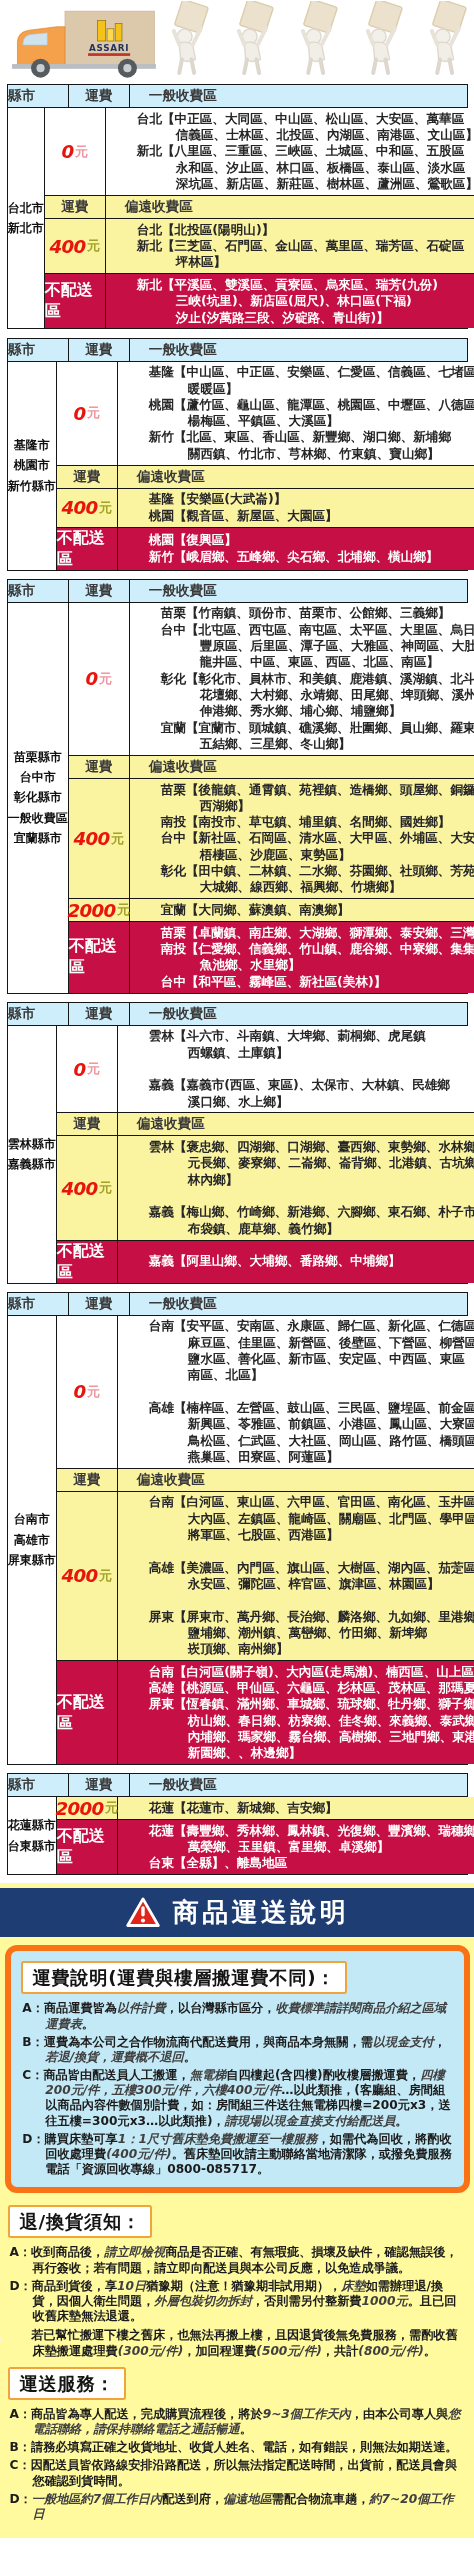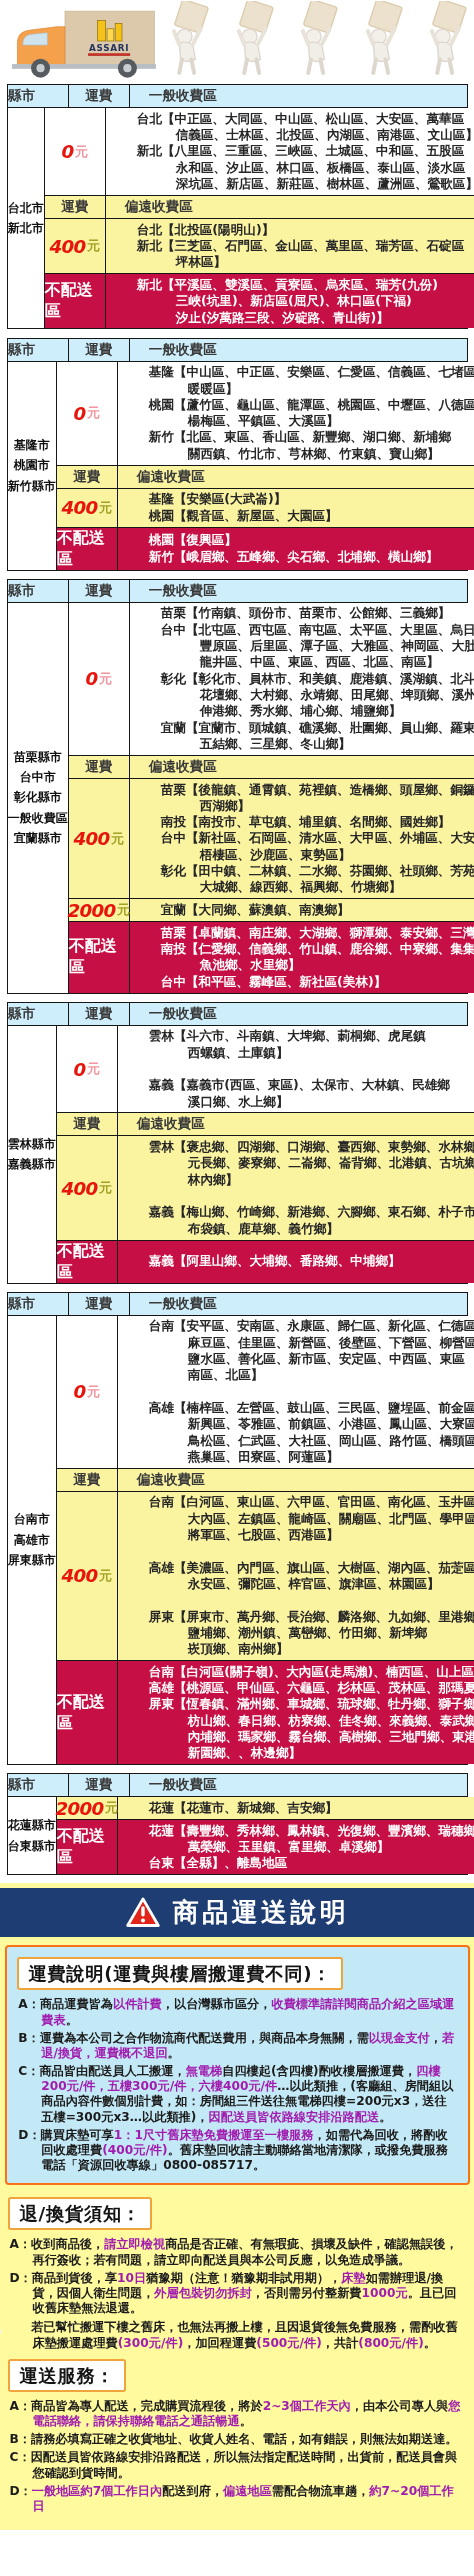--- a/index.html
+++ b/index.html
@@ -44,27 +44,27 @@
   .amt{color:#e8150c;font-size:18.3px;font-weight:bold;font-style:italic;letter-spacing:-0.7px;}
   .unit{font-size:13px;font-weight:bold;margin-left:1.4px;}
   .row.white .unit{color:#ef96a0;}
   .row.yellow .unit{color:#a3a328;}
   .nolabel{color:#fff;font-size:16px;font-weight:bold;}
 
   
   .yellowwrap{background:#fffa9e;padding:4.1px 0 9.5px 0;margin-top:6.8px;}
   .banner{background:#1e3d72;height:49px;display:flex;align-items:center;justify-content:center;gap:13px;}
   .banner .btxt{color:#fff;font-size:26px;font-weight:bold;letter-spacing:3.4px;}
-  .bluebox{margin:8.1px 5.4px 11px 5.4px;background:#c3e9f6;border:2px solid #f97316;border-radius:4px;padding:9.5px 6.8px 6.8px 6.8px;}
+  .bluebox{margin:8.1px 5.4px 11px 5.4px;background:#c3e9f6;border:6px solid #f97316;border-radius:12px;padding:9.5px 6.8px 6.8px 6.8px;}
   .tbox{display:inline-block;background:#fff;border:2px solid #f0a43c;border-radius:2.7px;padding:2px 9.5px;font-size:18.3px;font-weight:bold;color:#141414;margin:1.4px 0 5.4px 2.7px;letter-spacing:0.7px;}
   .ysec{margin:2.7px 5.4px 6.8px 5.4px;}
   .item{margin:1.4px 4.1px 2.7px 4.1px;padding-left:23px;text-indent:-23px;font-size:12.2px;line-height:15.3px;font-weight:bold;color:#1c1c1c;}
   .item .lbl{color:#1c1c1c;}
   .seg{color:#1c1c1c;}
-  .seg.r{color:#a21caf;}
+  .seg.r{color:#404040;font-style:italic;}
   .witem .wicon{display:inline-block;width:16.3px;height:15px;vertical-align:-2.7px;margin-right:5.4px;}
 </style>
 </head>
 <body>
 
 <div class="page">
 
   <svg width="0" height="0" style="position:absolute" aria-hidden="true">
     <defs>
       <g id="worker">
@@ -481,42 +481,42 @@
         <circle cx="30" cy="41" r="3.6" fill="#fff"></circle>
       </svg>
       <span class="btxt">商品運送說明</span>
     </div>
 
     <div class="bluebox">
       <div class="tbox">運費說明(運費與樓層搬運費不同)：</div>
       <div id="shipping-items">
           <div class="item"><span class="lbl">A：</span><span class="seg">商品運費皆為</span><span class="seg r">以件計費</span><span class="seg">，以台灣縣市區分，</span><span class="seg r">收費標準請詳閱商品介紹之區域運費表</span><span class="seg">。</span></div>
           <div class="item"><span class="lbl">B：</span><span class="seg">運費為本公司之合作物流商代配送費用，與商品本身無關，需</span><span class="seg r">以現金支付</span><span class="seg">，</span><span class="seg r">若退/換貨，運費概不退回</span><span class="seg">。</span></div>
-          <div class="item"><span class="lbl">C：</span><span class="seg">商品皆由配送員人工搬運，</span><span class="seg r">無電梯</span><span class="seg">自四樓起(含四樓)酌收樓層搬運費，</span><span class="seg r">四樓200元/件，五樓300元/件，六樓400元/件</span><span class="seg">…以此類推，(客廳組、房間組以商品內容件數個別計費，如：房間組三件送往無電梯四樓=200元x3，送往五樓=300元x3…以此類推)，</span><span class="seg r">因配送員皆依路線安排沿路配送</span><span class="seg">。</span></div>
+          <div class="item"><span class="lbl">C：</span><span class="seg">商品皆由配送員人工搬運，</span><span class="seg r">無電梯</span><span class="seg">自四樓起(含四樓)酌收樓層搬運費，</span><span class="seg r">四樓200元/件，五樓300元/件，六樓400元/件</span><span class="seg">…以此類推，(客廳組、房間組以商品內容件數個別計費，如：房間組三件送往無電梯四樓=200元x3，送往五樓=300元x3…以此類推)，</span><span class="seg r">請現場以現金直接支付給配送員</span><span class="seg">。</span></div>
           <div class="item"><span class="lbl">D：</span><span class="seg">購買床墊可享</span><span class="seg r">1：1尺寸舊床墊免費搬運至一樓服務</span><span class="seg">，如需代為回收，將酌收回收處理費</span><span class="seg r">(400元/件)</span><span class="seg">。舊床墊回收請主動聯絡當地清潔隊，或撥免費服務電話「資源回收專線」0800-085717。</span></div>
         </div>
     </div>
 
     <div class="ysec">
       <div class="tbox">退/換貨須知：</div>
       <div id="returns-items">
           <div class="item"><span class="lbl">A：</span><span class="seg">收到商品後，</span><span class="seg r">請立即檢視</span><span class="seg">商品是否正確、有無瑕疵、損壞及缺件，確認無誤後，再行簽收；若有問題，請立即向配送員與本公司反應，以免造成爭議。</span></div>
           <div class="item"><span class="lbl">D：</span><span class="seg">商品到貨後，享</span><span class="seg r">10日</span><span class="seg">猶豫期（注意！猶豫期非試用期），</span><span class="seg r">床墊</span><span class="seg">如需辦理退/換貨，因個人衛生問題，</span><span class="seg r">外層包裝切勿拆封</span><span class="seg">，否則需另付整新費</span><span class="seg r">1000元</span><span class="seg">。且已回收舊床墊無法退還。</span></div>
           <div class="item witem"><span class="wicon"><svg viewBox="0 0 60 54" width="16.3" height="15">
                 <path d="M30 3 L57 50 H3 Z" fill="#e1251b" stroke="#ffffff" stroke-width="4" stroke-linejoin="round"></path>
                 <rect x="27" y="16" width="6" height="18" rx="3" fill="#fff"></rect>
                 <circle cx="30" cy="41" r="3.6" fill="#fff"></circle>
               </svg></span><span class="seg">若已幫忙搬運下樓之舊床，也無法再搬上樓，且因退貨後無免費服務，需酌收舊床墊搬運處理費</span><span class="seg r">(300元/件)</span><span class="seg">，加回程運費</span><span class="seg r">(500元/件)</span><span class="seg">，共計</span><span class="seg r">(800元/件)</span><span class="seg">。</span></div>
         </div>
     </div>
 
     <div class="ysec">
       <div class="tbox">運送服務：</div>
       <div id="service-items">
-          <div class="item"><span class="lbl">A：</span><span class="seg">商品皆為專人配送，完成購買流程後，將於</span><span class="seg r">2~3個工作天內</span><span class="seg">，由本公司專人與</span><span class="seg r">您電話聯絡，請保持聯絡電話之通話暢通</span><span class="seg">。</span></div>
+          <div class="item"><span class="lbl">A：</span><span class="seg">商品皆為專人配送，完成購買流程後，將於</span><span class="seg r">9~3個工作天內</span><span class="seg">，由本公司專人與</span><span class="seg r">您電話聯絡，請保持聯絡電話之通話暢通</span><span class="seg">。</span></div>
           <div class="item"><span class="lbl">B：</span><span class="seg">請務必填寫正確之收貨地址、收貨人姓名、電話，如有錯誤，則無法如期送達。</span></div>
           <div class="item"><span class="lbl">C：</span><span class="seg">因配送員皆依路線安排沿路配送，所以無法指定配送時間，出貨前，配送員會與您確認到貨時間。</span></div>
           <div class="item"><span class="lbl">D：</span><span class="seg r">一般地區約7個工作日內</span><span class="seg">配送到府，</span><span class="seg r">偏遠地區</span><span class="seg">需配合物流車趟，</span><span class="seg r">約7~20個工作日</span></div>
         </div>
     </div>
 
   </div>
 
 </div>
 

